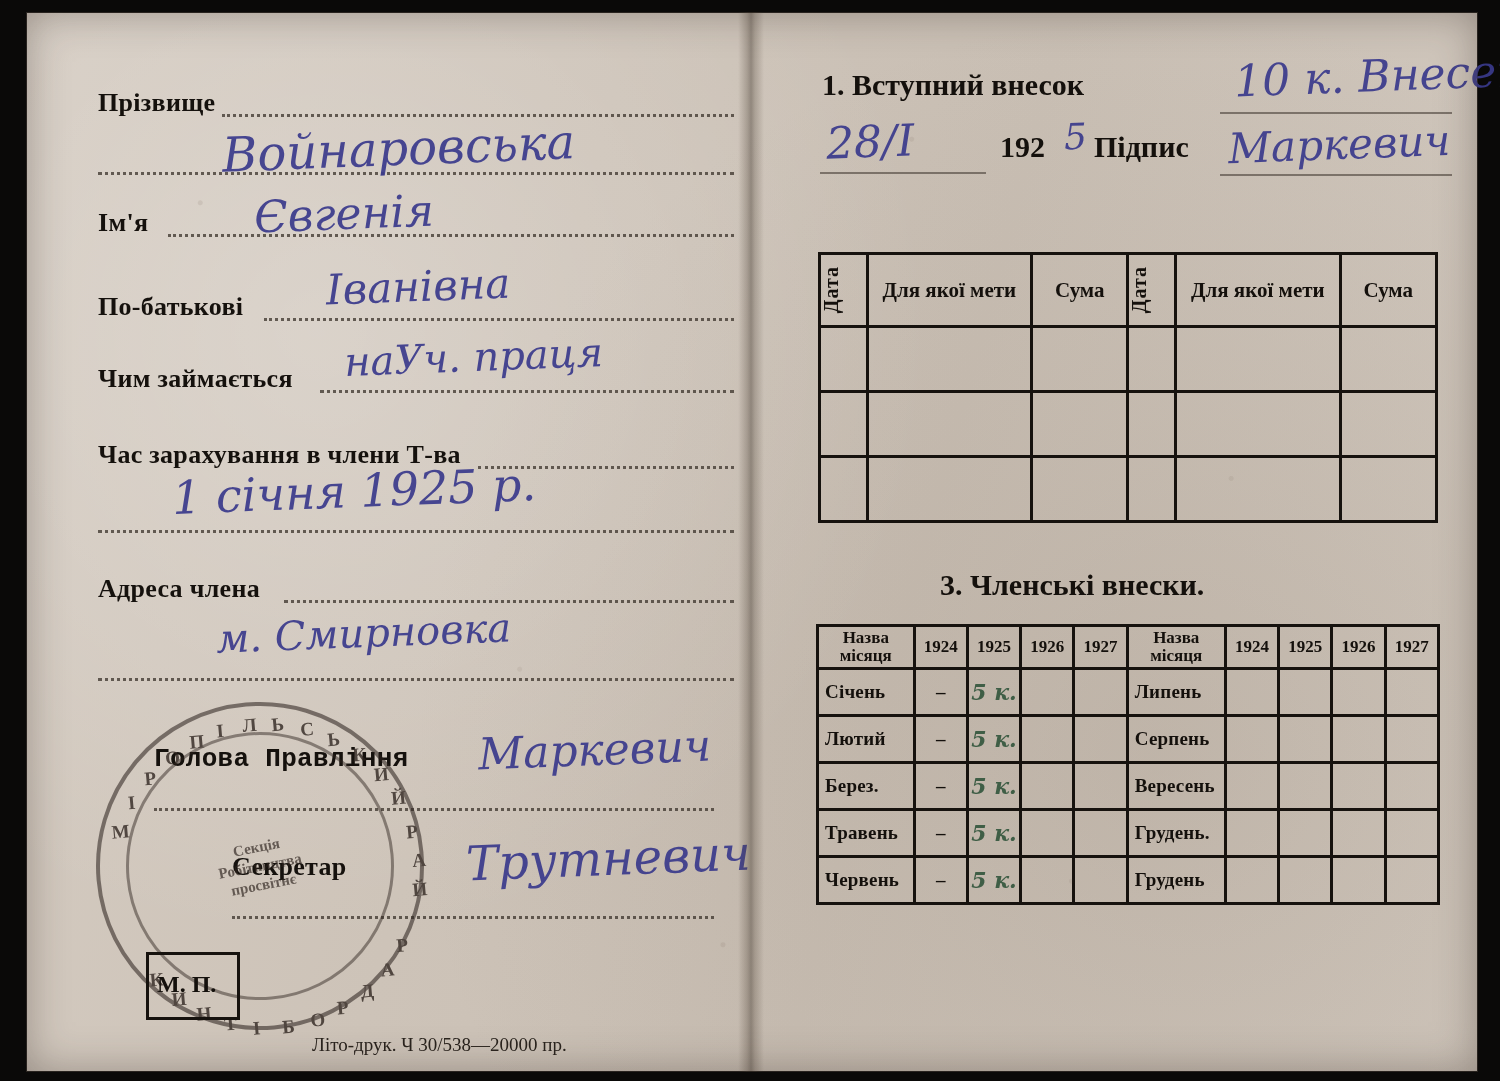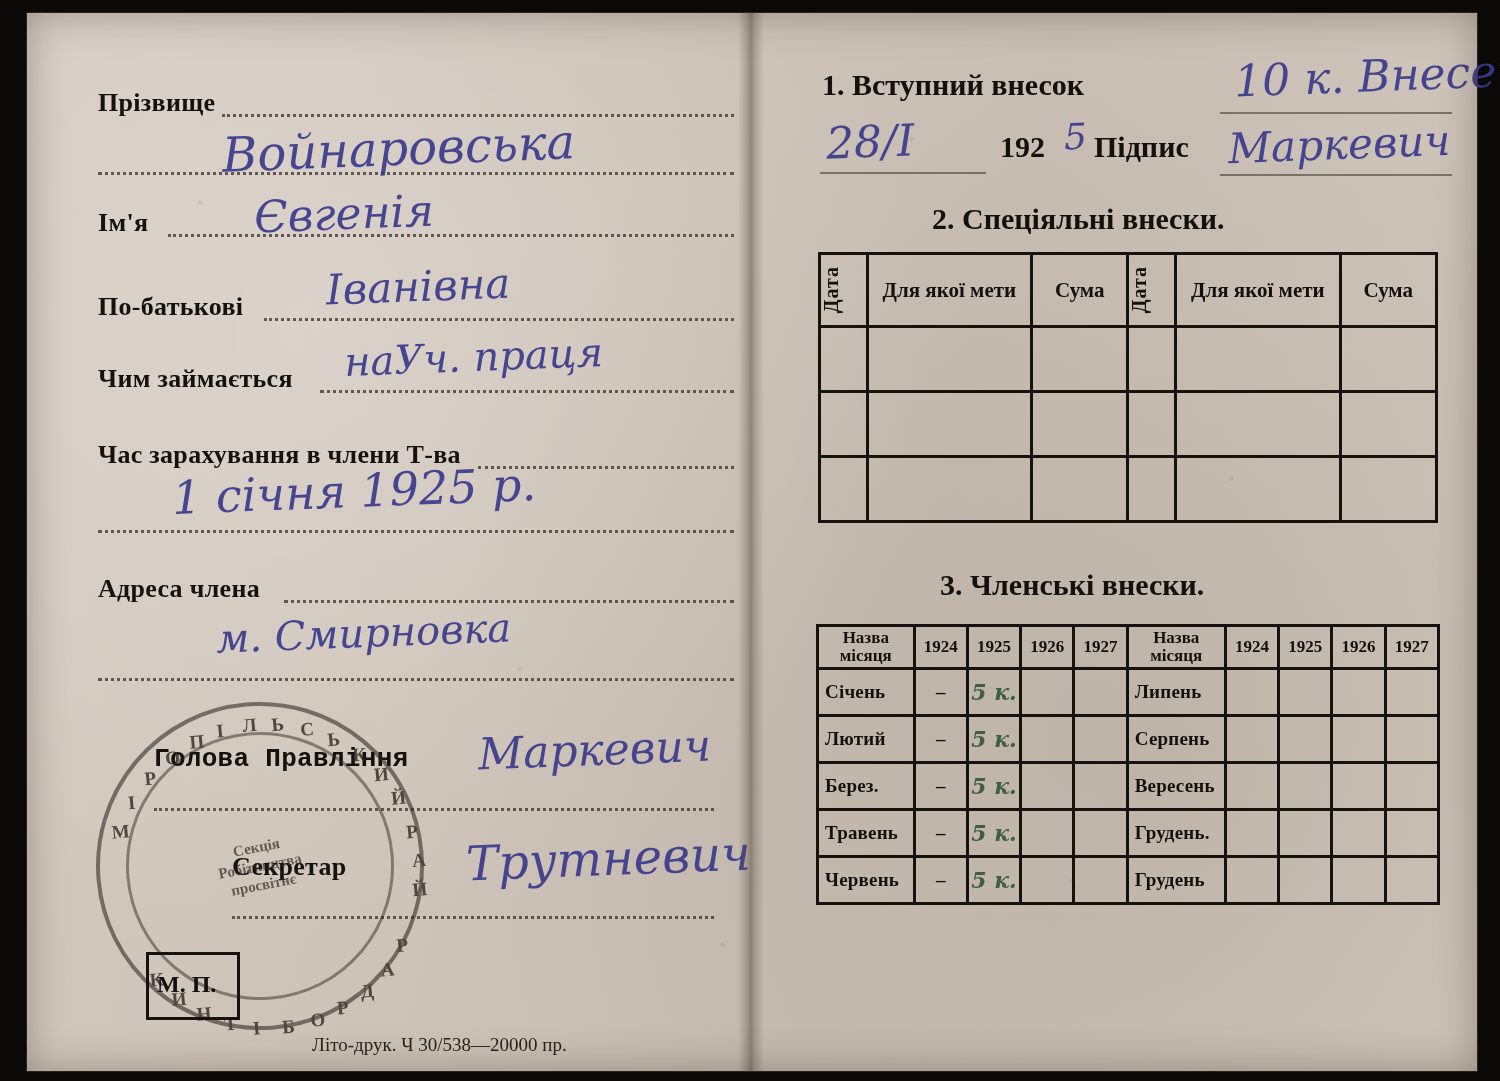--- a/index.html
+++ b/index.html
@@ -172,21 +172,20 @@
       <div class="hand" style="left:470px;top:38px;font-size:44px;">10 к. Внесен</div>
 
       <div class="hand" style="left:62px;top:104px;font-size:44px;">28/I</div>
       <div class="solidline" style="left:56px;top:160px;width:166px;"></div>
       <div class="hdr" style="position:absolute;left:236px;top:118px;">192</div>
       <div class="hand" style="left:300px;top:104px;font-size:36px;">5</div>
       <div class="hdr" style="position:absolute;left:330px;top:118px;">Підпис</div>
       <div class="solidline" style="left:456px;top:162px;width:232px;"></div>
       <div class="hand" style="left:464px;top:108px;font-size:42px;">Маркевич</div>
 
-      <div class="hdr" style="position:absolute;left:168px;top:190px;">2. Спеціяльні внески.</div>
 
       <table id="tbl-special">
         <thead>
           <tr>
             <th style="width:46px;">
                 <div class="vert">Дата</div>
               </th>
             <th style="width:168px;">Для якої мети</th>
             <th style="width:96px;">Сума</th>
             <th style="width:46px;">

